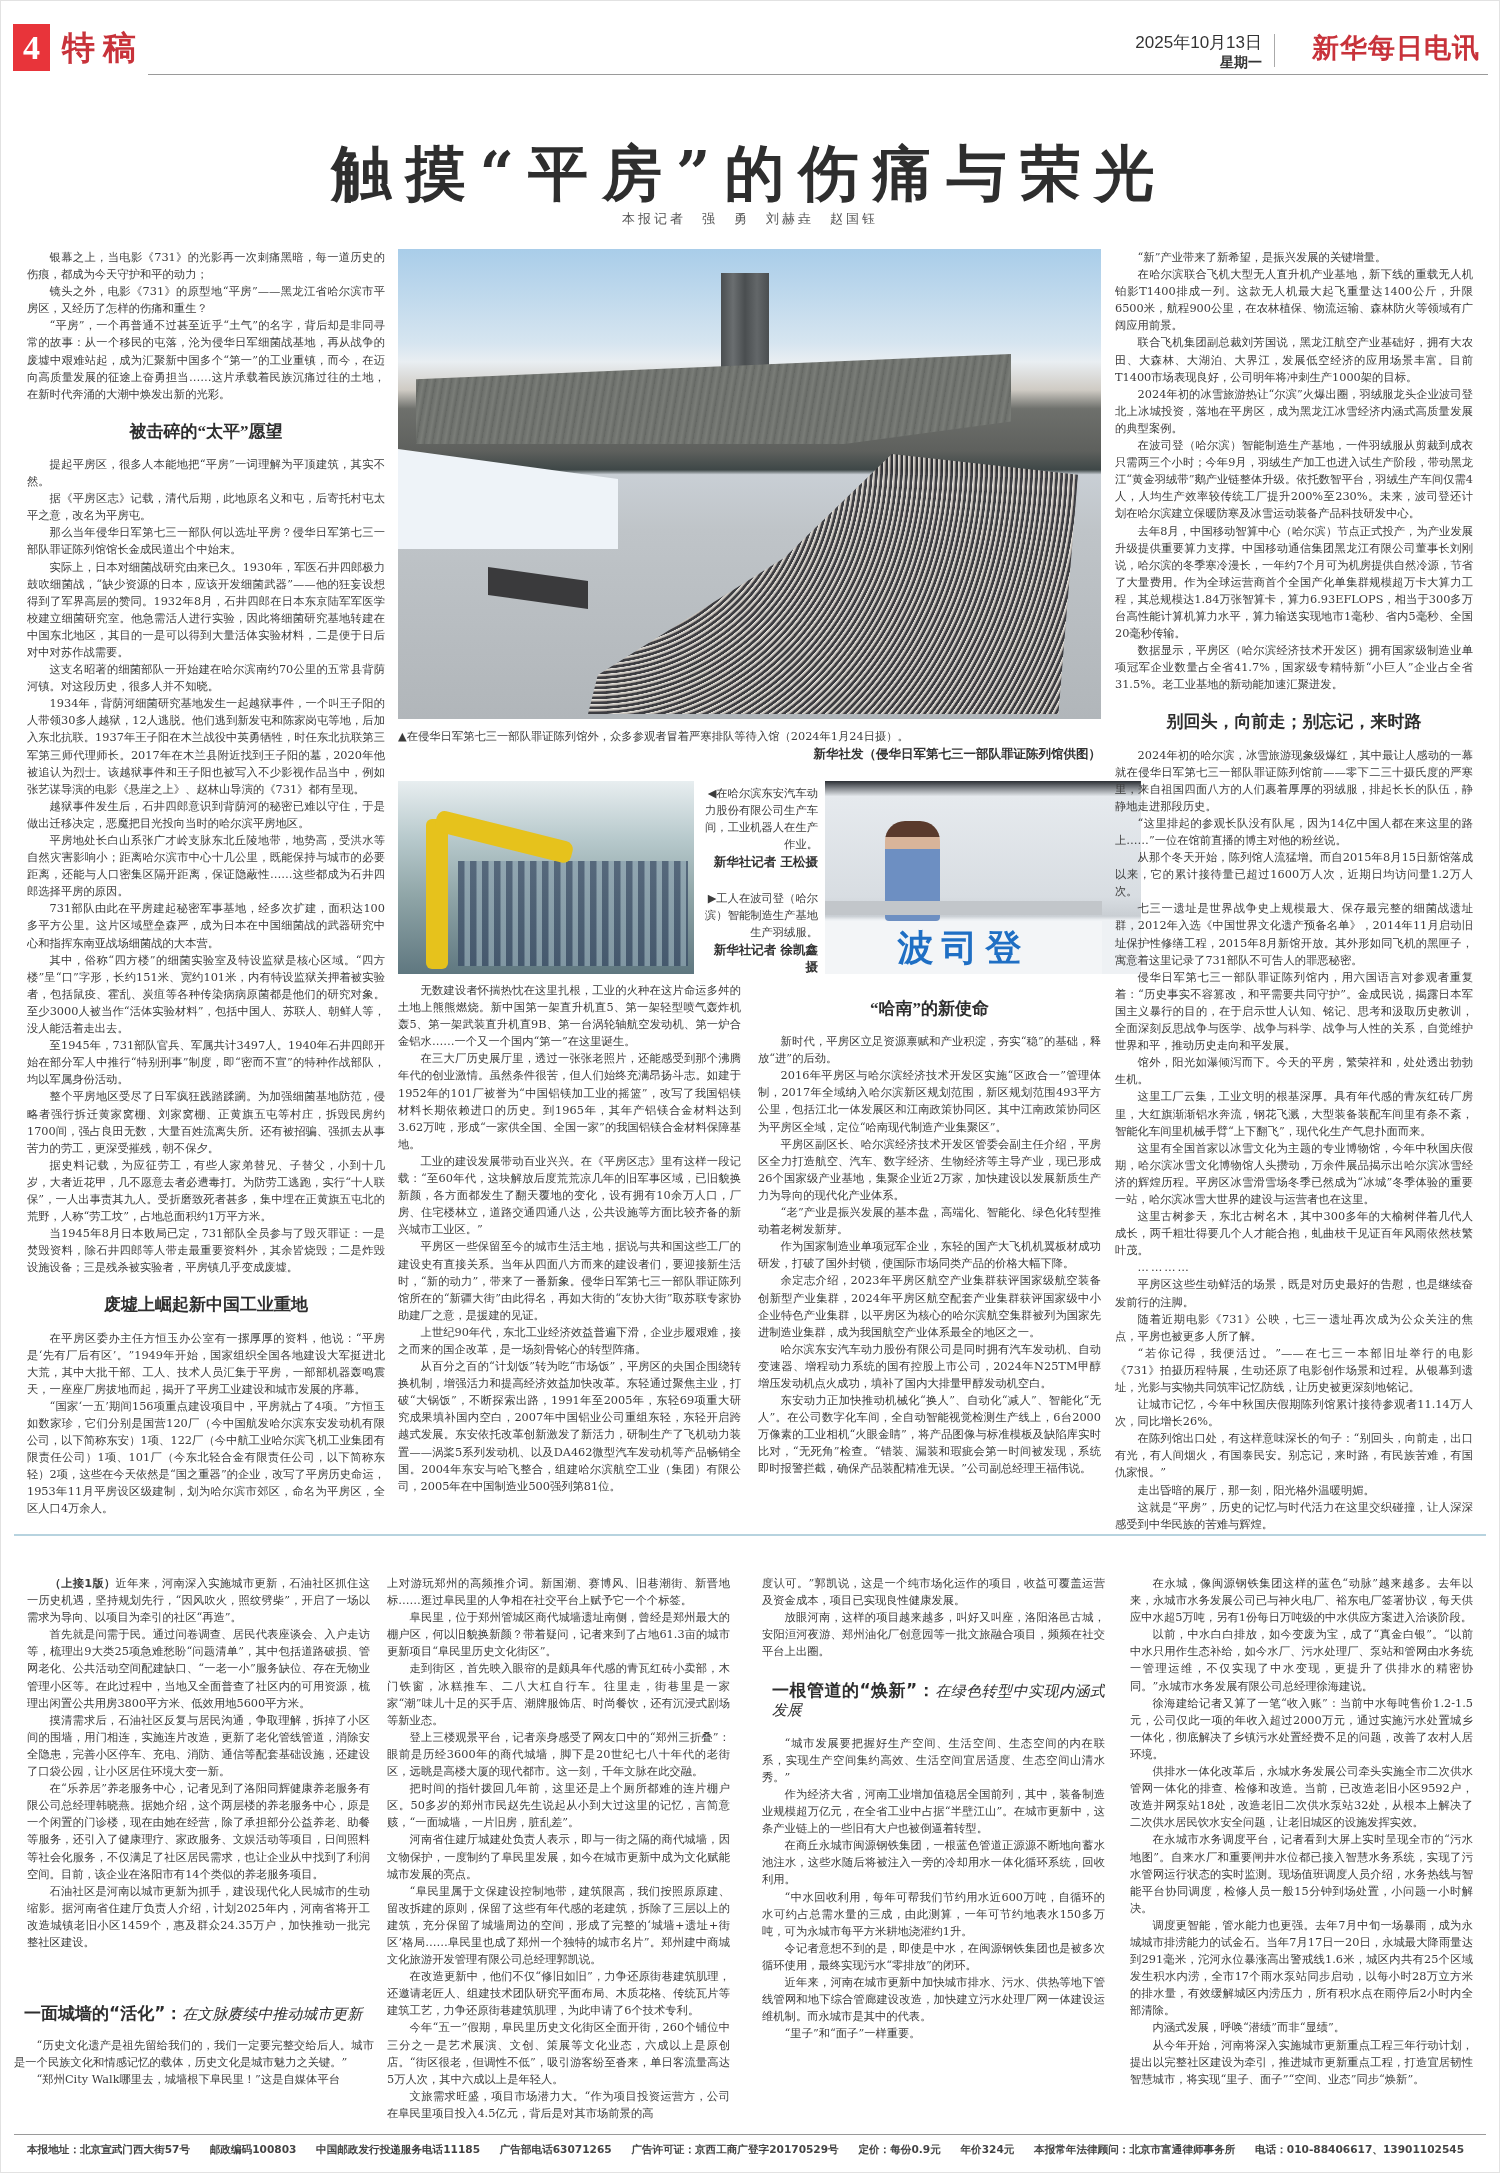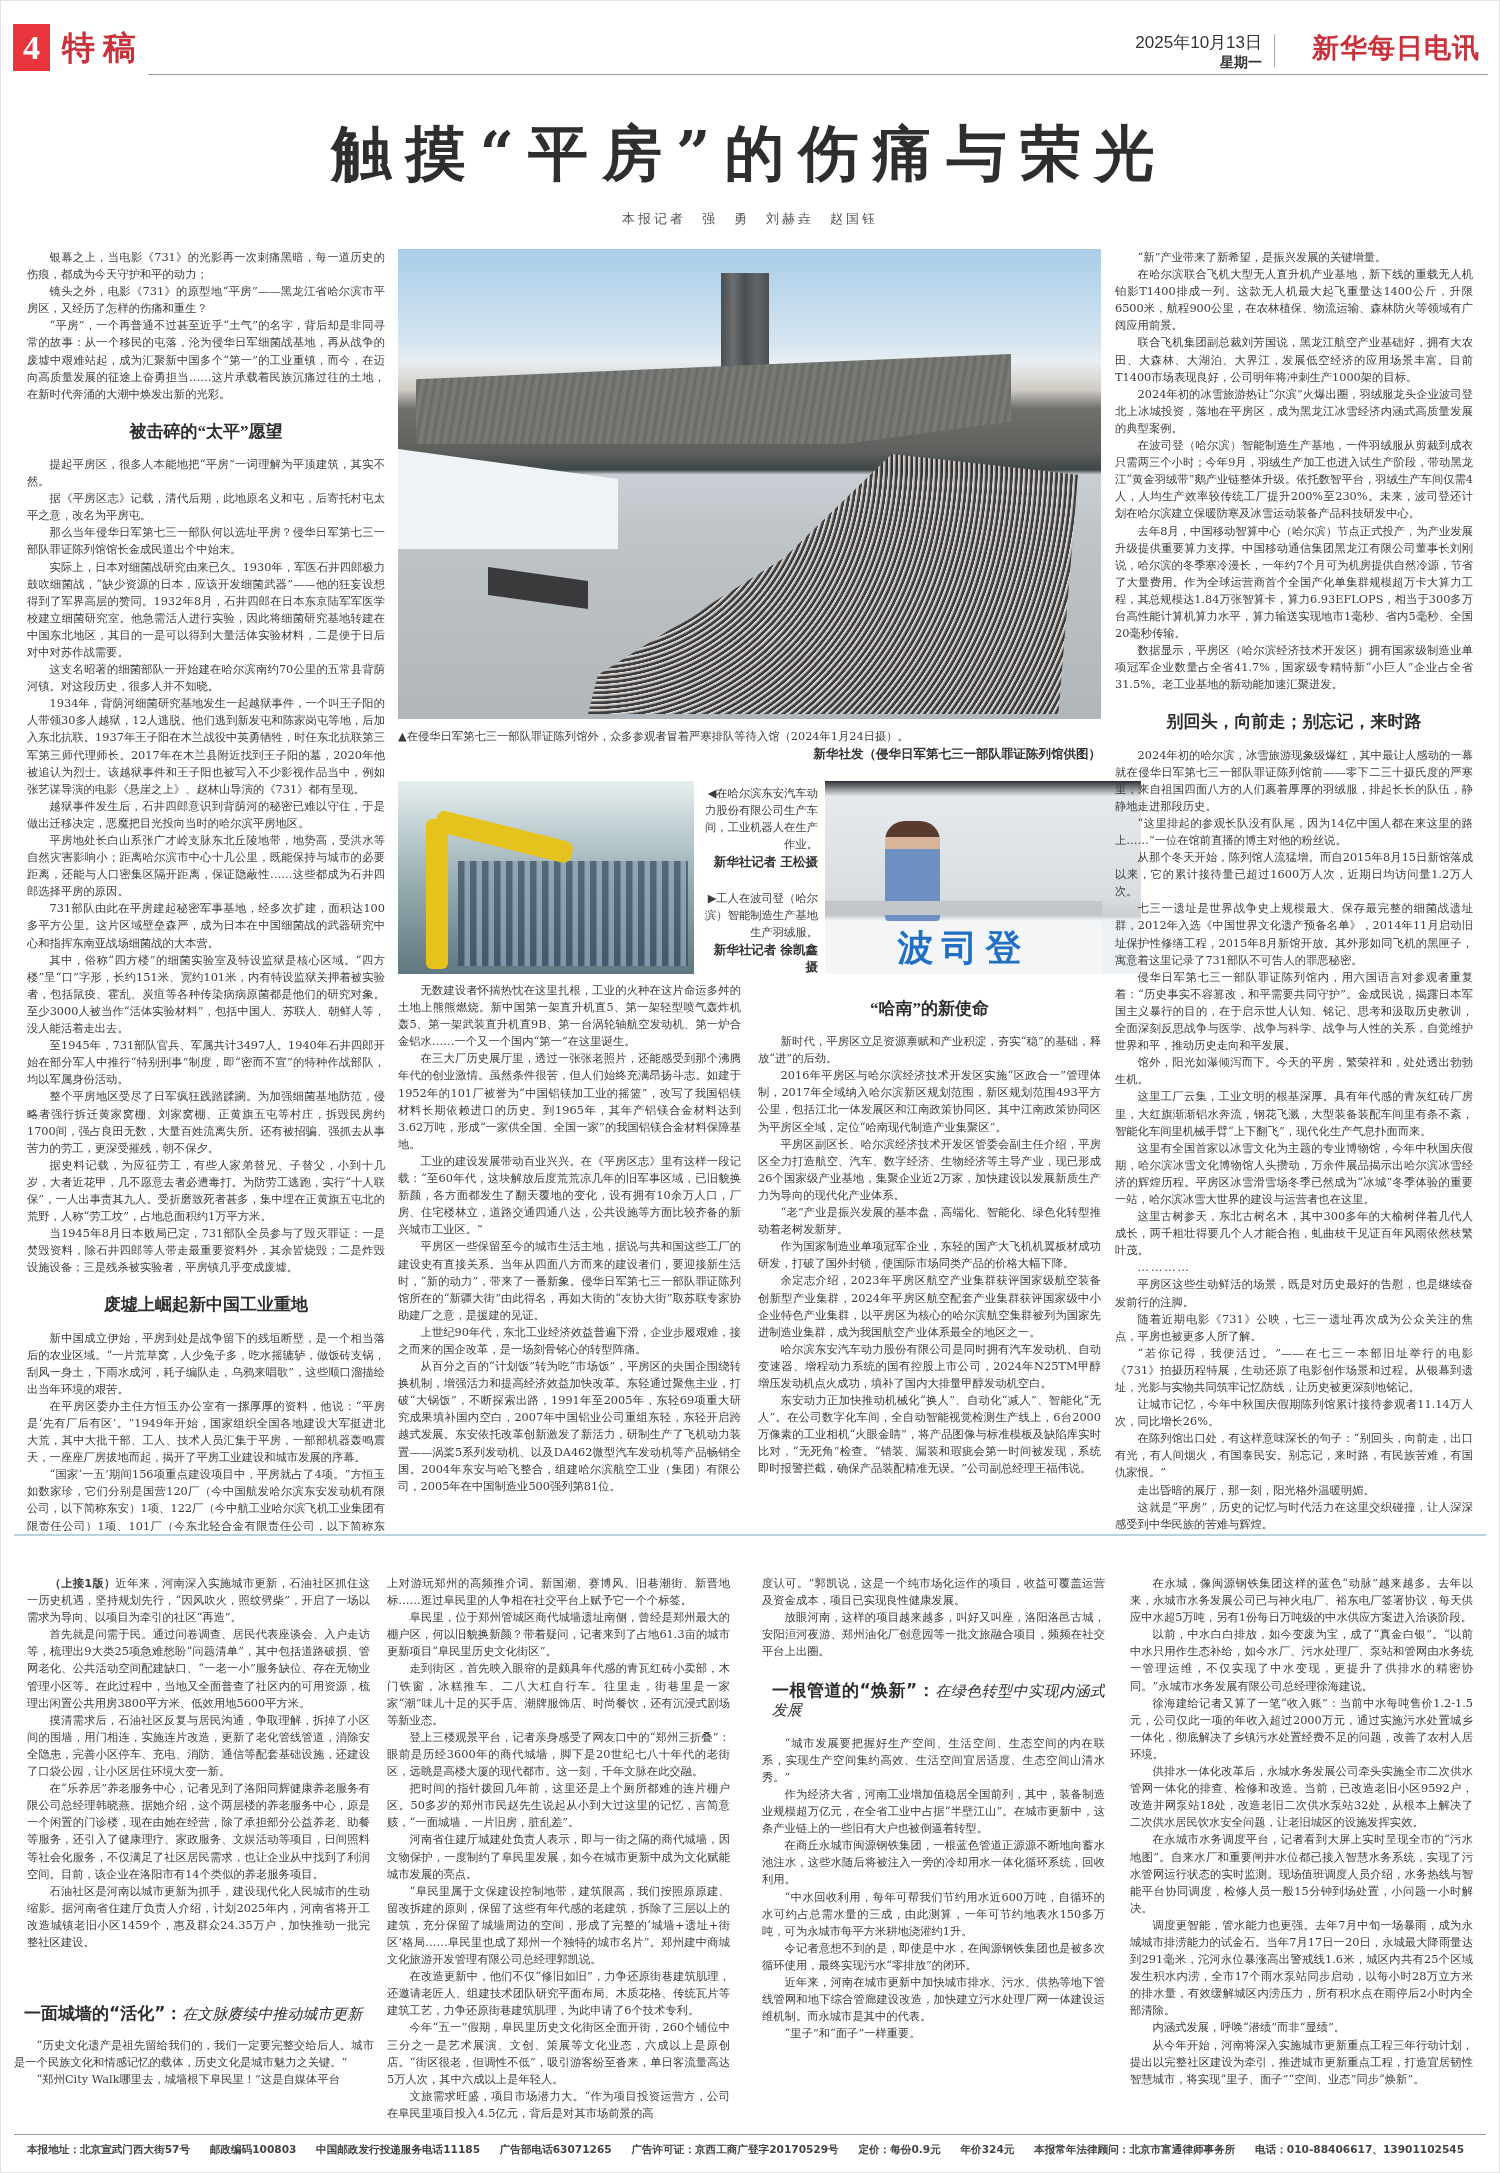--- a/index.html
+++ b/index.html
@@ -11,21 +11,21 @@
   .page-num { position: absolute; left: 13px; top: 24px; width: 37px; height: 47px; background: #e8343a; color: #fff; font-family: "Liberation Serif", serif; font-weight: bold; font-size: 34px; text-align: center; line-height: 47px; }
   .section-name { position: absolute; left: 62px; top: 26px; font-family: "DejaVu Serif", serif; font-weight: bold; font-size: 33px; color: #c8323a; letter-spacing: 8px; }
   .mast-rule { position: absolute; left: 148px; right: 12px; top: 74px; height: 1px; background: #9a9a9a; }
   .date-block { position: absolute; right: 238px; top: 33px; text-align: right; font-family: "Liberation Sans", sans-serif; color: #333; }
   .date-line { font-size: 17px; line-height: 20px; }
   .weekday { font-size: 14px; line-height: 18px; font-weight: bold; }
   .mast-divider { position: absolute; right: 225px; top: 34px; width: 1px; height: 33px; background: #aaa; }
   .paper-logo { position: absolute; right: 20px; top: 30px; font-family: "DejaVu Serif", serif; font-weight: bold; font-size: 27px; color: #c8323a; letter-spacing: 1px; }
 
   
-  .headline { position: absolute; left: 0; width: 1500px; top: 114px; text-align: center; font-family: "DejaVu Serif", serif; font-weight: bold; font-size: 60px; color: #2e2e2e; letter-spacing: 14px; }
+  .headline { position: absolute; left: 0; width: 1500px; top: 134px; text-align: center; font-family: "DejaVu Serif", serif; font-weight: bold; font-size: 60px; color: #2e2e2e; letter-spacing: 14px; }
   .byline { position: absolute; left: 0; width: 1500px; top: 210px; text-align: center; font-size: 13px; color: #555; letter-spacing: 3px; }
 
   
   .col { position: absolute; font-size: 11.3px; line-height: 17.1px; color: #3c3c3c; text-align: justify; overflow: hidden; }
   .col p { text-indent: 2em; }
   .subhead { font-family: Liberation Serif, serif; font-weight: bold; font-size: 17px; text-align: center; color: #2e2e2e; margin: 20px 0 16px; text-indent: 0 !important; }
   .subhead2 { font-family: "DejaVu Sans", sans-serif; font-weight: bold; font-size: 17px; color: #2e2e2e; margin: 16px 0 14px 50px; }
   .subhead2 .sub-italic { font-family: "DejaVu Serif", serif; font-weight: normal; font-style: italic; font-size: 15px; }
   .ellipsis-rule { text-indent: 2em; letter-spacing: 2px; }
 
@@ -98,21 +98,20 @@
   <p>1934年，背荫河细菌研究基地发生一起越狱事件，一个叫王子阳的人带领30多人越狱，12人逃脱。他们逃到新发屯和陈家岗屯等地，后加入东北抗联。1937年王子阳在木兰战役中英勇牺牲，时任东北抗联第三军第三师代理师长。2017年在木兰县附近找到王子阳的墓，2020年他被追认为烈士。该越狱事件和王子阳也被写入不少影视作品当中，例如张艺谋导演的电影《悬崖之上》、赵林山导演的《731》都有呈现。</p>
   <p>越狱事件发生后，石井四郎意识到背荫河的秘密已难以守住，于是做出迁移决定，恶魔把目光投向当时的哈尔滨平房地区。</p>
   <p>平房地处长白山系张广才岭支脉东北丘陵地带，地势高，受洪水等自然灾害影响小；距离哈尔滨市中心十几公里，既能保持与城市的必要距离，还能与人口密集区隔开距离，保证隐蔽性……这些都成为石井四郎选择平房的原因。</p>
   <p>731部队由此在平房建起秘密军事基地，经多次扩建，面积达100多平方公里。这片区域壁垒森严，成为日本在中国细菌战的武器研究中心和指挥东南亚战场细菌战的大本营。</p>
   <p>其中，俗称“四方楼”的细菌实验室及特设监狱是核心区域。“四方楼”呈“口”字形，长约151米、宽约101米，内有特设监狱关押着被实验者，包括鼠疫、霍乱、炭疽等各种传染病病原菌都是他们的研究对象。至少3000人被当作“活体实验材料”，包括中国人、苏联人、朝鲜人等，没人能活着走出去。</p>
   <p>至1945年，731部队官兵、军属共计3497人。1940年石井四郎开始在部分军人中推行“特别刑事”制度，即“密而不宣”的特种作战部队，均以军属身份活动。</p>
   <p>整个平房地区受尽了日军疯狂践踏蹂躏。为加强细菌基地防范，侵略者强行拆迁黄家窝棚、刘家窝棚、正黄旗五屯等村庄，拆毁民房约1700间，强占良田无数，大量百姓流离失所。还有被招骗、强抓去从事苦力的劳工，更深受摧残，朝不保夕。</p>
   <p>据史料记载，为应征劳工，有些人家弟替兄、子替父，小到十几岁，大者近花甲，几不愿意去者必遭毒打。为防劳工逃跑，实行“十人联保”，一人出事责其九人。受折磨致死者甚多，集中埋在正黄旗五屯北的荒野，人称“劳工坟”，占地总面积约1万平方米。</p>
   <p>当1945年8月日本败局已定，731部队全员参与了毁灭罪证：一是焚毁资料，除石井四郎等人带走最重要资料外，其余皆烧毁；二是炸毁设施设备；三是残杀被实验者，平房镇几乎变成废墟。</p>
   <div class="subhead">废墟上崛起新中国工业重地</div>
-  <p>新中国成立伊始，平房到处是战争留下的残垣断壁，是一个相当落后的农业区域。“一片荒草窝，人少兔子多，吃水摇辘轳，做饭砖支锅，刮风一身土，下雨水成河，耗子编队走，乌鸦来唱歌”，这些顺口溜描绘出当年环境的艰苦。</p>
   <p>在平房区委办主任方恒玉办公室有一摞厚厚的资料，他说：“平房是‘先有厂后有区’。”1949年开始，国家组织全国各地建设大军挺进北大荒，其中大批干部、工人、技术人员汇集于平房，一部部机器轰鸣震天，一座座厂房拔地而起，揭开了平房工业建设和城市发展的序幕。</p>
   <p>“国家‘一五’期间156项重点建设项目中，平房就占了4项。”方恒玉如数家珍，它们分别是国营120厂（今中国航发哈尔滨东安发动机有限公司，以下简称东安）1项、122厂（今中航工业哈尔滨飞机工业集团有限责任公司）1项、101厂（今东北轻合金有限责任公司，以下简称东轻）2项，这些在今天依然是“国之重器”的企业，改写了平房历史命运，1953年11月平房设区级建制，划为哈尔滨市郊区，命名为平房区，全区人口4万余人。</p>
 </div>
 
 <div class="photo photo-main">
   <div class="tower"></div>
   <div class="hall"></div>
   <div class="snow"></div>
   <div class="crowd"></div>
   <div class="sign"></div>

